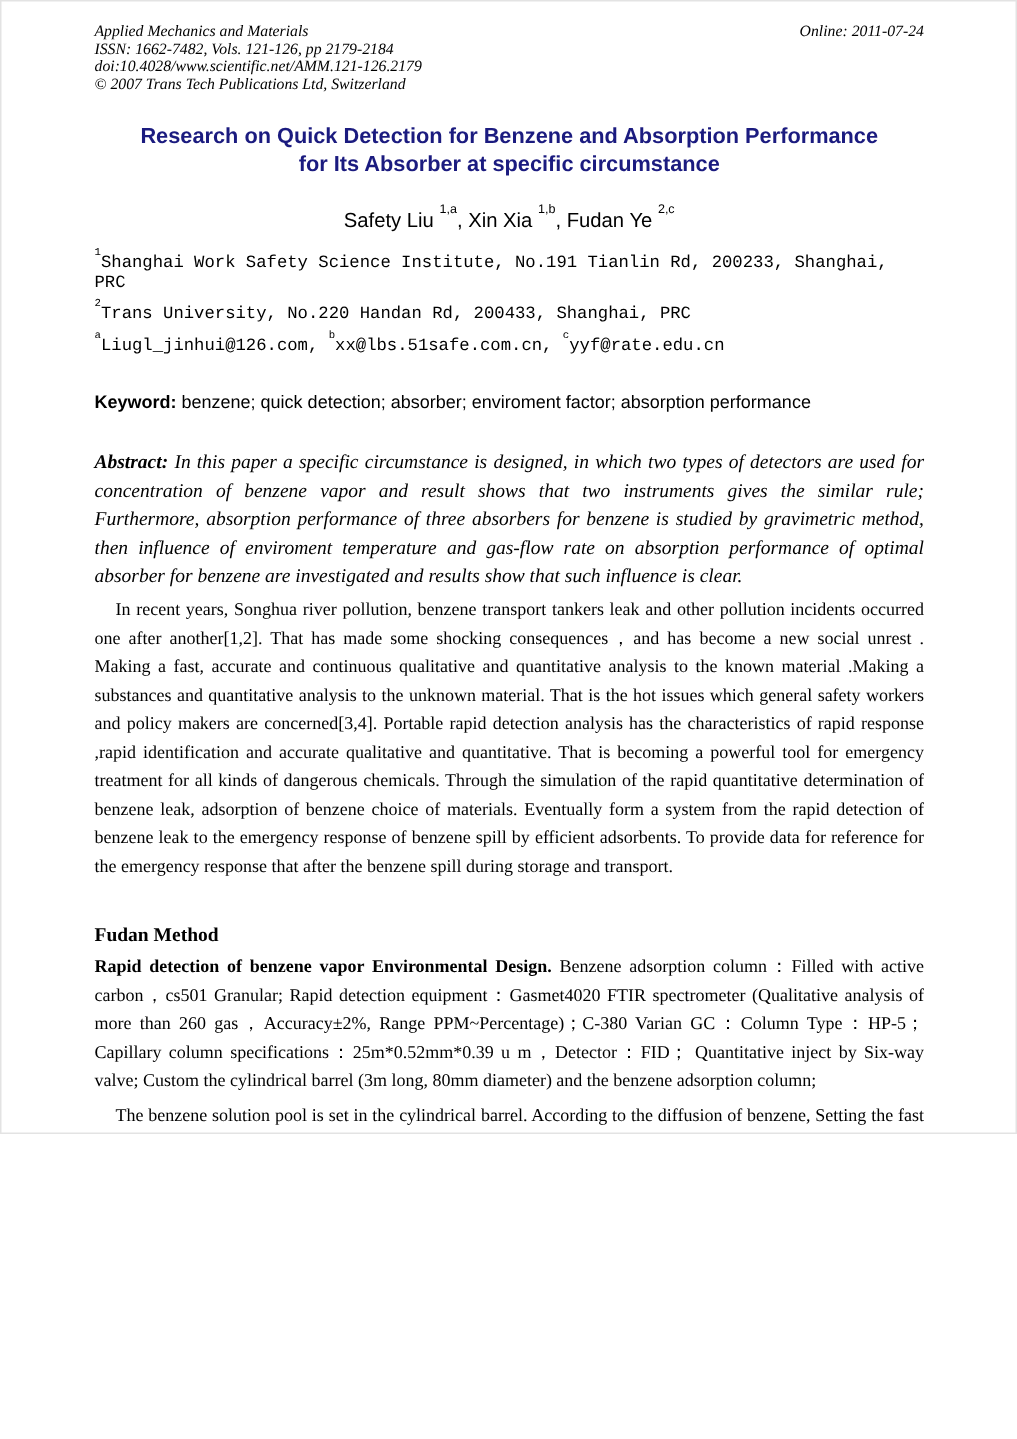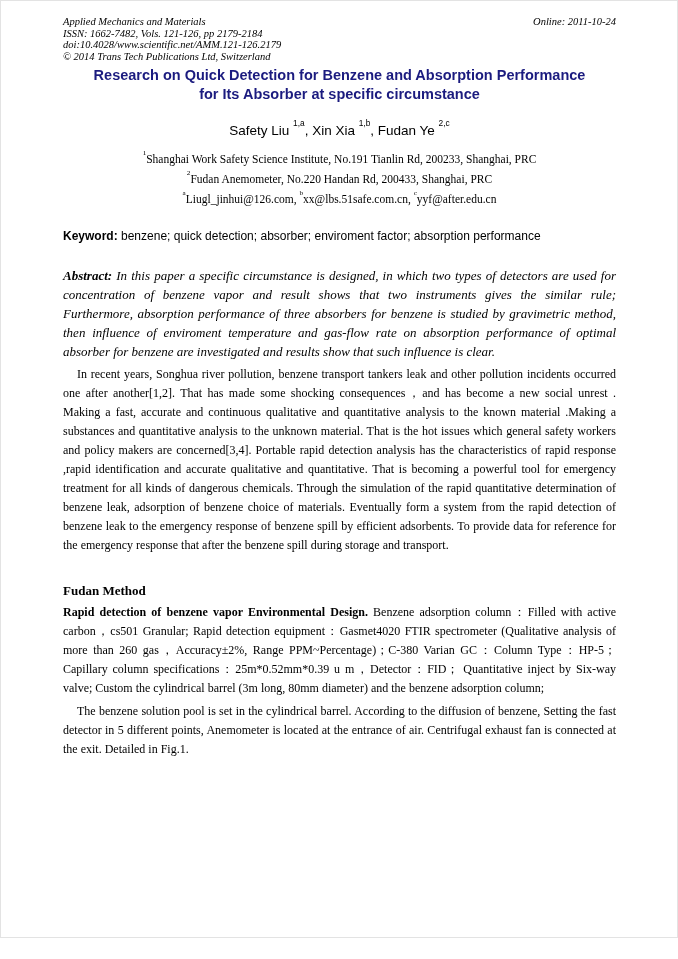--- a/index.html
+++ b/index.html
@@ -3,47 +3,47 @@
 <meta charset="utf-8">
 <style>
   * { margin:0; padding:0; box-sizing:border-box; }
   html, body { background:#ffffff; }
   body {
     width:678px; height:959px;
     font-family:"Liberation Serif", serif;
     color:var(--text-color, #000);
   }
   .page {
-    width:678px; height:938px;
+    width:678px; height:756px;
     background:var(--page-bg, #fff);
     border:1px solid #e3e3e3;
     padding:15px 61px 30px 62px;
     overflow:hidden;
   }
   .pg-header {
     display:flex; justify-content:space-between; align-items:flex-start;
     font-style:italic; font-size:10.5px; line-height:11.6px;
     font-family:"Liberation Serif", serif;
   }
   .hdr-right { white-space:nowrap; }
   .title {
     font-family:"Liberation Sans", sans-serif;
     font-weight:bold; font-size:14.5px; line-height:19px;
     text-align:center; color:var(--title-color, #1b1b7f);
-    margin-top:4px;
+    margin-top:20px;
   }
   .title-line { display:block; }
   .authors {
     font-family:"Liberation Sans", sans-serif;
     font-size:13.5px; text-align:center; margin-top:19px;
   }
   sup { font-size:0.62em; line-height:0; position:relative; top:-0.45em; }
   .affil, .emails {
-    font-family:Liberation Serif, serif;
-    font-size:11.5px; text-align:center;
+    font-family:Liberation Mono, monospace;
+    font-size:11.5px; text-align:left;
   }
   .affil-1 { margin-top:15px; }
   .affil-2 { margin-top:8px; }
   .emails  { margin-top:8px; }
   .keyword {
     font-family:"Liberation Sans", sans-serif;
     font-size:12px; margin-top:23px; line-height:16px;
   }
   .bold { font-weight:bold;margin-top:34px; }
   .abstract {
@@ -61,37 +61,37 @@
 </head>
 <body>
 
 <div class="page">
 
   <header class="pg-header">
     <div class="hdr-left">
       <div>Applied Mechanics and Materials</div>
       <div>ISSN: 1662-7482, Vols. 121-126, pp 2179-2184</div>
       <div>doi:10.4028/www.scientific.net/AMM.121-126.2179</div>
-      <div>© 2014 Trans Tech Publications Ltd, Switzerland</div>
+      <div>© 2007 Trans Tech Publications Ltd, Switzerland</div>
     </div>
-    <div class="hdr-right">Online: 2011-10-24</div>
+    <div class="hdr-right">Online: 2011-07-24</div>
   </header>
 
   <h1 class="title">
     <span class="title-line">Research on Quick Detection for Benzene and Absorption Performance</span>
     <span class="title-line">for Its Absorber at specific circumstance</span>
   </h1>
 
   <div class="authors"><span>Safety Liu </span><sup>1,a</sup><span>, Xin Xia </span><sup>1,b</sup><span>, Fudan Ye </span><sup>2,c</sup></div>
 
   <div class="affil affil-1"><sup>1</sup><span>Shanghai Work Safety Science Institute, No.191 Tianlin Rd, 200233, Shanghai, PRC</span></div>
 
-  <div class="affil affil-2"><sup>2</sup><span>Fudan Anemometer, No.220 Handan Rd, 200433, Shanghai, PRC</span></div>
+  <div class="affil affil-2"><sup>2</sup><span>Trans University, No.220 Handan Rd, 200433, Shanghai, PRC</span></div>
 
-  <div class="emails"><sup>a</sup><span>Liugl_jinhui@126.com, </span><sup>b</sup><span>xx@lbs.51safe.com.cn, </span><sup>c</sup><span>yyf@after.edu.cn</span></div>
+  <div class="emails"><sup>a</sup><span>Liugl_jinhui@126.com, </span><sup>b</sup><span>xx@lbs.51safe.com.cn, </span><sup>c</sup><span>yyf@rate.edu.cn</span></div>
 
   <p class="keyword"><span class="bold">Keyword:</span><span> benzene; quick detection; absorber; enviroment factor; absorption performance</span></p>
 
   <p class="abstract"><span class="bold">Abstract:</span><span> In this paper a specific circumstance is designed, in which two types of detectors are used for concentration of benzene vapor and result shows that two instruments gives the similar rule; Furthermore, absorption performance of three absorbers for benzene is studied by gravimetric method, then influence of enviroment temperature and gas-flow rate on absorption performance of optimal absorber for benzene are investigated and results show that such influence is clear.</span></p>
 
 
   <p class="body-para indent">In recent years, Songhua river pollution, benzene transport tankers leak and other pollution incidents occurred one after another[1,2]. That has made some shocking consequences，and has become a new social unrest . Making a fast, accurate and continuous qualitative and quantitative analysis to the known material .Making a substances and quantitative analysis to the unknown material. That is the hot issues which general safety workers and policy makers are concerned[3,4]. Portable rapid detection analysis has the characteristics of rapid response ,rapid identification and accurate qualitative and quantitative. That is becoming a powerful tool for emergency treatment for all kinds of dangerous chemicals. Through the simulation of the rapid quantitative determination of benzene leak, adsorption of benzene choice of materials. Eventually form a system from the rapid detection of benzene leak to the emergency response of benzene spill by efficient adsorbents. To provide data for reference for the emergency response that after the benzene spill during storage and transport.</p>
 
   <h2 class="section-heading">Fudan Method</h2>
 

